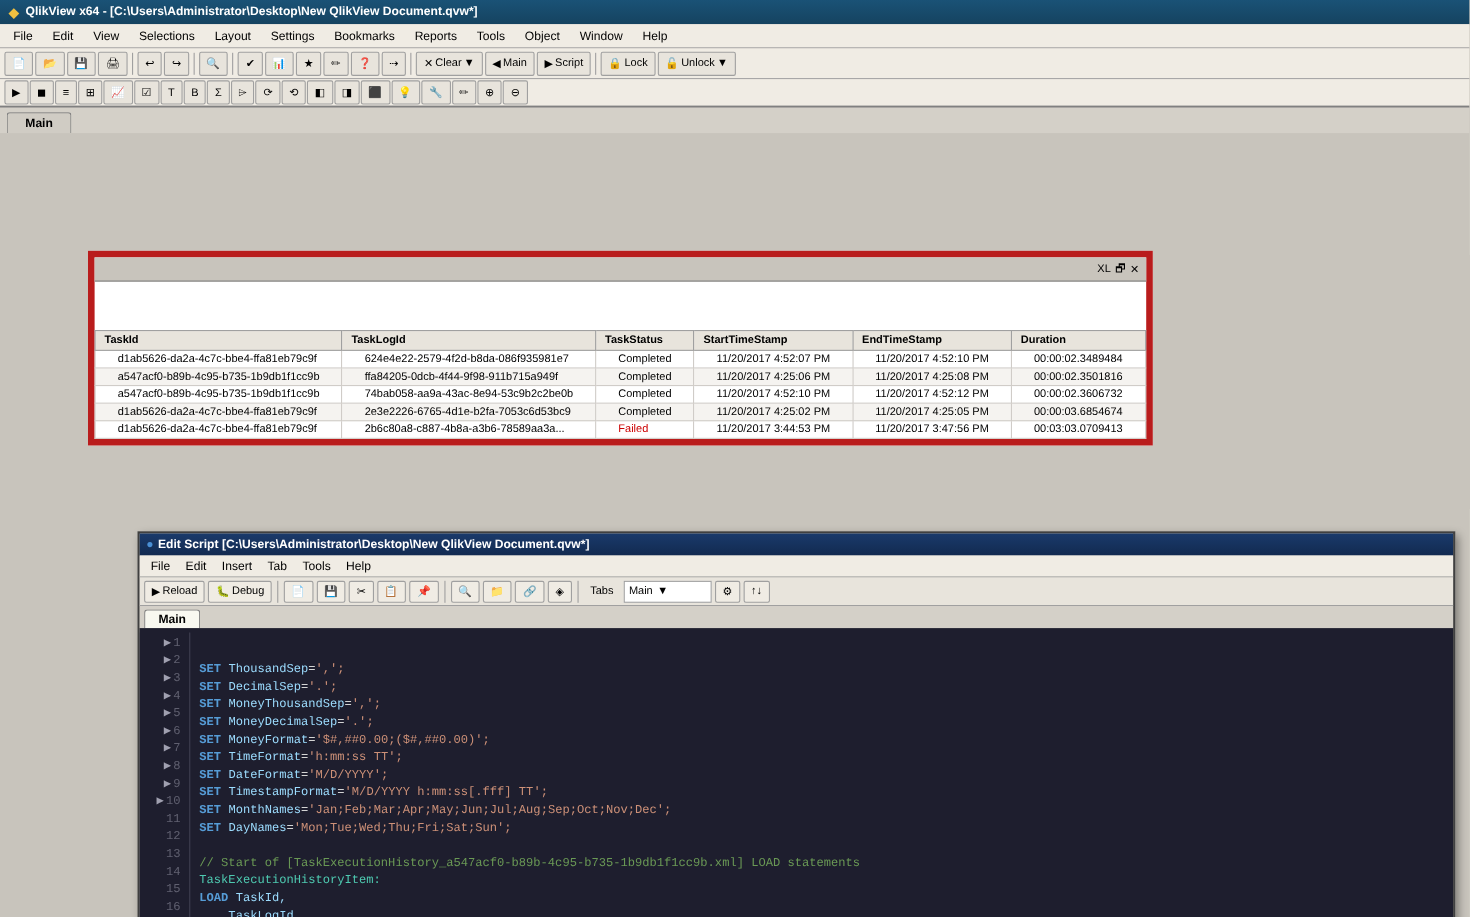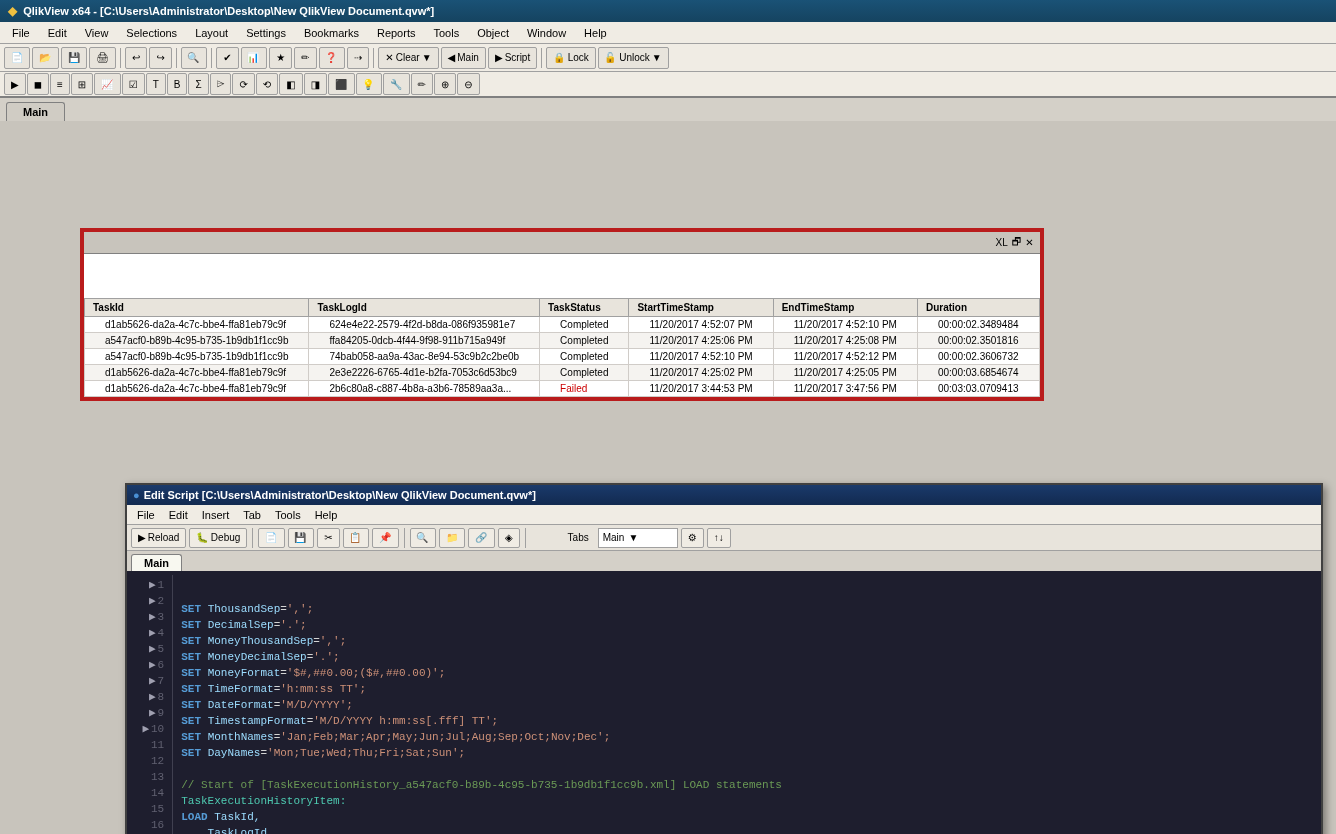--- a/index.html
+++ b/index.html
@@ -93,21 +93,21 @@
       border-radius: 3px 3px 0 0;
     }
     .main-tab.active { background: #d0ccc4; font-weight: bold; }
 
     
     #table-area {
       position: absolute;
       top: 130px;
       left: 80px;
       background: white;
-      border: 4px solid #b91c1c;
+      border: 6px solid #b91c1c;
       min-width: 840px;
     }
     #table-caption {
       background: #c8c4bc;
       padding: 2px 6px;
       display: flex;
       justify-content: flex-end;
       align-items: center;
       font-size: 10px;
       gap: 4px;
@@ -451,21 +451,21 @@
       <button class="es-btn">💾</button>
       <button class="es-btn">✂</button>
       <button class="es-btn">📋</button>
       <button class="es-btn">📌</button>
       <div class="toolbar-sep"></div>
       <button class="es-btn">🔍</button>
       <button class="es-btn">📁</button>
       <button class="es-btn">🔗</button>
       <button class="es-btn">◈</button>
       <div class="toolbar-sep"></div>
-      <span class="es-menu-item" style="font-size:10px;margin-left:31px;">Tabs</span>
+      <span class="es-menu-item" style="font-size:10px;">Tabs</span>
       <div class="es-tabs-dropdown">
         <span>Main</span>
         <span>▼</span>
       </div>
       <button class="es-btn">⚙</button>
       <button class="es-btn">↑↓</button>
     </div>
 
     <div id="es-tab-strip">
       <div class="es-tab active">Main</div>

